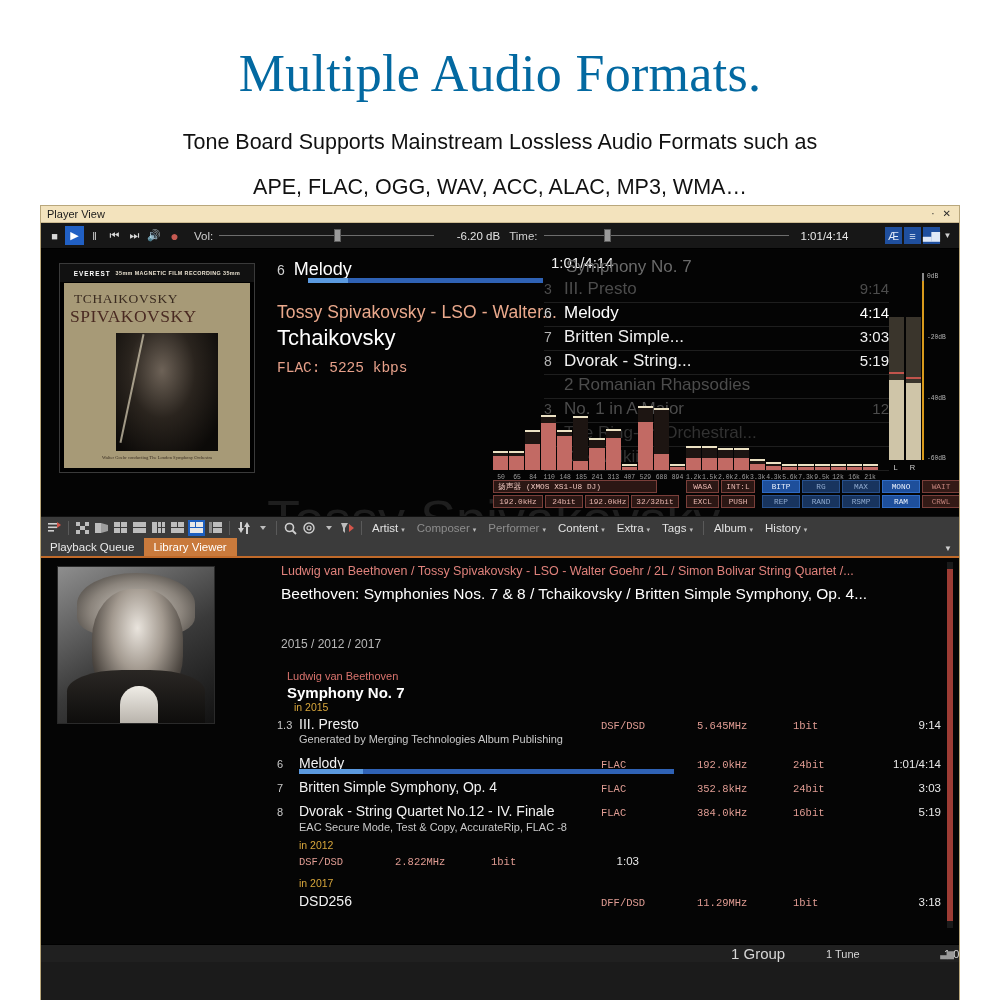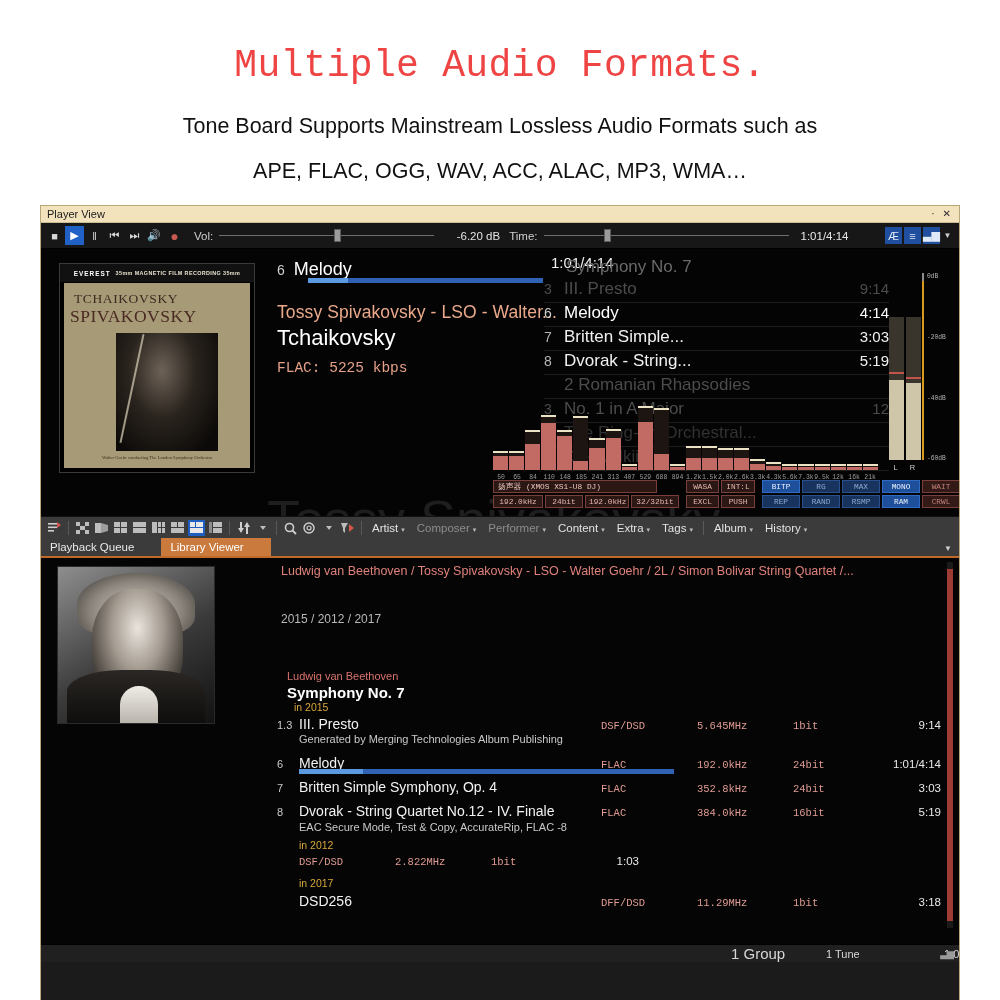--- a/index.html
+++ b/index.html
@@ -6,22 +6,22 @@
   html, body { width: 1000px; height: 1000px; }
   body {
     background: #ffffff;
     font-family: "Liberation Sans", sans-serif;
     overflow: hidden;
   }
 
   
   .promo { width: 1000px; padding-top: 44px; text-align: center; }
   .promo-title {
-    font-family: Liberation Mono, monospace;
-    font-size: 38px; color: #ef4444; letter-spacing: .3px;
+    font-family: Liberation Serif, serif;
+    font-size: 52px; color: #0369a1; letter-spacing: .3px;
   }
   .promo-sub {
     font-size: 21.5px; color: #111; margin-top: 29px; line-height: 1.0;
   }
   .promo-sub2 { font-size: 21.5px; color: #111; margin-top: 21px; }
 
   
   .app {
     position: absolute; left: 40px; top: 205px;
     width: 920px; height: 916px;
@@ -232,21 +232,21 @@
   }
   .menu .car { font-size: 7px; color: #b9b9b9; margin-left: 3px; }
   .menu.dim { color: #8d8d8d; }
 
   
   .tabbar {
     height: 19px; background: #3b3b3b; display: flex; align-items: flex-end;
     border-bottom: 2px solid #c06a2a;
   }
   .tab {
-    font-size: 11.5px; color: #e8e8e8; padding: 2px 27px 2px 9px;
+    font-size: 11.5px; color: #e8e8e8; padding: 2px 10px 2px 9px;
     height: 18px; line-height: 14px;
   }
   .tab.active { background: #c97a3c; color: #fff; margin-top: 40px; }
   .tab-caret { margin-left: auto; color: #cfcfcf; font-size: 8px; padding: 0 7px 3px 0;}
 
   
   .library {
     position: relative; height: 386px; background: #050505; overflow: hidden;
   }
   .lib-art {
@@ -788,20 +788,21 @@
   <div class="library">
     <div class="lib-art">
       <div class="hair"></div>
       <div class="face"></div>
       <div class="coat"></div>
       <div class="cravat"></div>
     </div>
 
     <div class="lib-head">
       <div class="lib-artists">Ludwig van Beethoven / Tossy Spivakovsky - LSO - Walter Goehr / 2L / Simon Bolivar String Quartet /...</div>
+      <div class="lib-album">Beethoven: Symphonies Nos. 7 &amp; 8 / Tchaikovsky / Britten Simple Symphony, Op. 4...</div>
       <div class="lib-years">2015 / 2012 / 2017</div>
     </div>
 
     <div class="lib-group">
       <div class="g-artist">Ludwig van Beethoven</div>
       <div class="g-title">Symphony No. 7</div>
       <div class="g-year">in 2015</div>
     </div>
 
     <div id="lib-rows">

